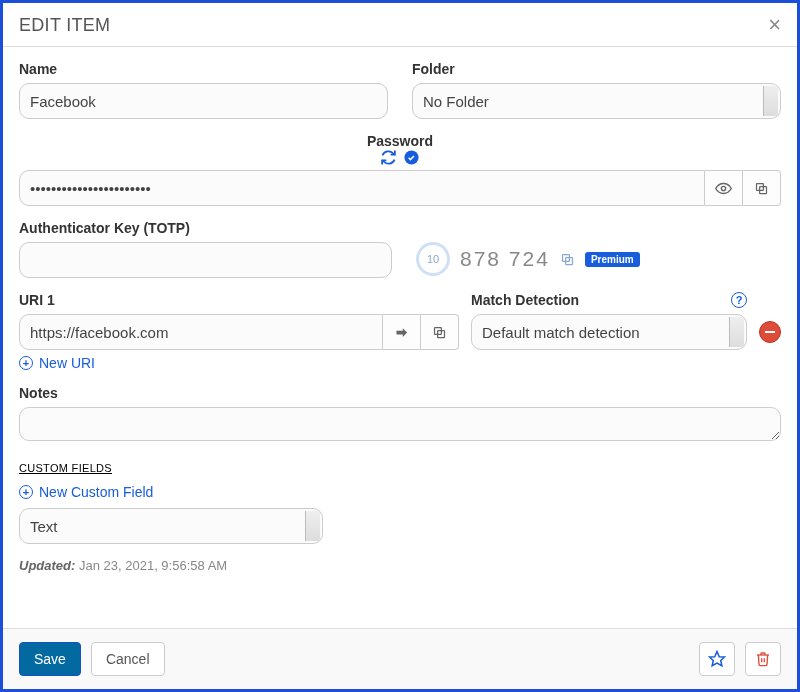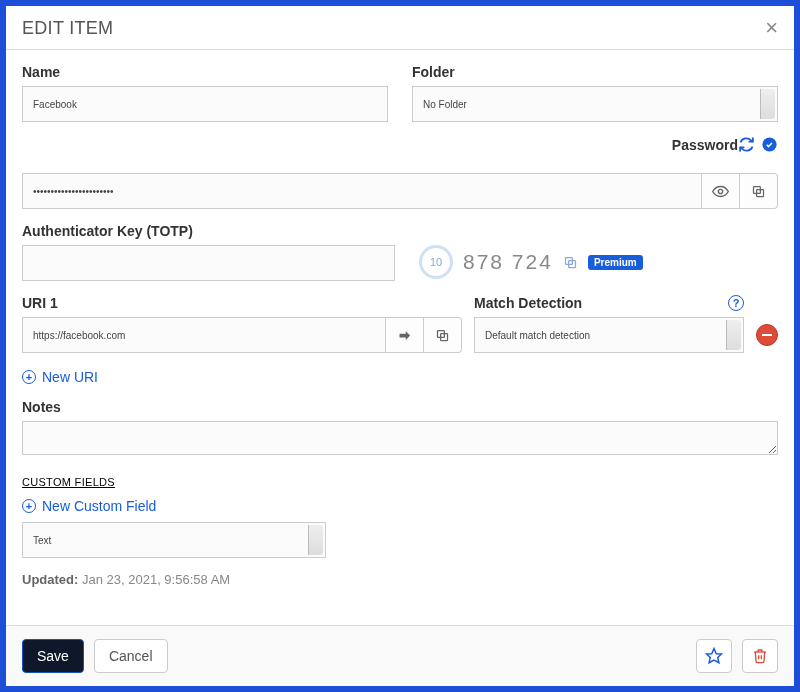--- a/index.html
+++ b/index.html
@@ -6,21 +6,21 @@
   body {
     margin: 0;
     font-family: -apple-system, BlinkMacSystemFont, "Segoe UI", Helvetica, Arial, sans-serif;
     font-size: 14px;
     color: #333;
     background: #fff;
   }
   .modal {
     width: 800px;
     height: 692px;
-    border: 6px solid #1d4ed8;
+    border: 3px solid #1d4ed8;
     display: flex;
     flex-direction: column;
     position: relative;
   }
   .modal-header {
     padding: 11px 16px 10px 16px;
     border-bottom: 1px solid #ddd;
     display: flex;
     align-items: center;
     justify-content: space-between;
@@ -52,32 +52,33 @@
   .label {
     font-weight: 600;
     font-size: 14px;
     color: #333;
     margin-bottom: 6px;
     display: block;
   }
   .label-row {
     display: flex;
     align-items: center;
-    justify-content: flex-end;
-    margin-bottom: 20px;
+    justify-content: space-between;
+    margin-bottom: 4px;
+    flex-direction: column;
   }
   .input, .select, .textarea {
     width: 100%;
     height: 36px;
     padding: 6px 10px;
-    font-size: 10px;
+    font-size: 15px;
     color: #444;
     background: #fbfbfb;
     border: 1px solid #ccc;
-    border-radius: 0;
+    border-radius: 10px;
     font-family: inherit;
   }
   .select {
     appearance: none;
     background: #fbfbfb;
     padding-right: 24px;
     position: relative;
   }
   .select-wrap { position: relative; }
   .select-wrap::after {
@@ -192,40 +193,40 @@
     letter-spacing: 0.3px;
     margin: 18px 0 6px 0;
     text-decoration: underline;
   }
   .field-type-select-wrap { width: 304px; }
   .updated {
     font-size: 13px;
     color: #888;
     margin-top: 14px;
   }
-  .updated b { color:#666; font-weight:600; }
+  .updated b { color:#666; font-weight:600;font-style:italic; }
   .modal-footer {
     border-top: 1px solid #ddd;
     padding: 13px 16px;
     background: #f9f9f9;
     display: flex;
     align-items: center;
     gap: 10px;
   }
   .btn {
     height: 34px;
     padding: 0 14px;
     border-radius: 4px;
     font-size: 14px;
     cursor: pointer;
     display:inline-flex;align-items:center;justify-content:center;
     font-family: inherit;
   }
   .btn-primary {
-    background: #0f172a;
+    background: #0369a1;
     color: #fff;
     border: 1px solid #1452c1;
   }
   .btn-default {
     background: #fff;
     color: #555;
     border: 1px solid #ccc;
   }
   .footer-spacer { flex: 1; }
   .footer-icon {
@@ -323,21 +324,21 @@
                 <rect x="9" y="9" width="11" height="11" rx="1"></rect>
                 <rect x="4" y="4" width="11" height="11" rx="1"></rect>
               </svg>
           </span>
           <span class="premium-badge">Premium</span>
         </div>
       </div>
     </div>
 
     
-    <div class="uri-row" style="margin-bottom: 12px;">
+    <div class="uri-row" style="margin-bottom: 1px;">
       <div class="uri-left">
         <label class="label">URI 1</label>
         <div class="input-group">
           <input class="input" value="https://facebook.com" style="">
           <button class="ig-btn">
             <svg width="15" height="15" viewBox="0 0 24 24" fill="currentColor">
                 <path d="M14 5l7 7-7 7v-4H4v-6h10V5z"></path>
               </svg>
           </button>
           <button class="ig-btn">

